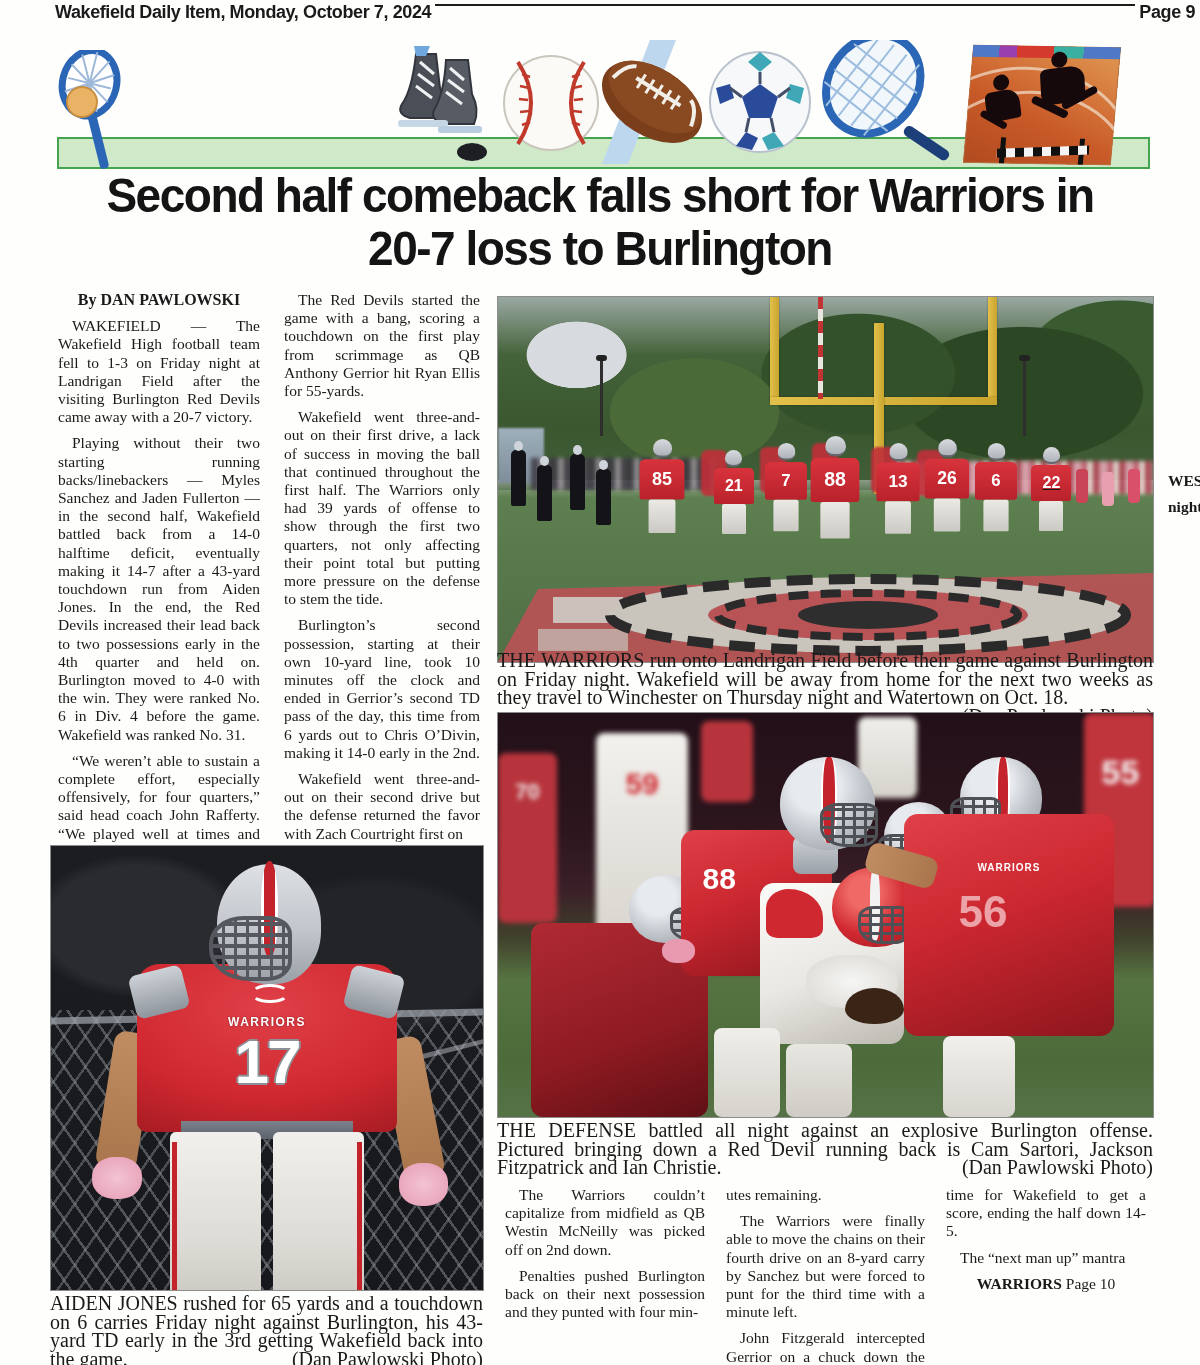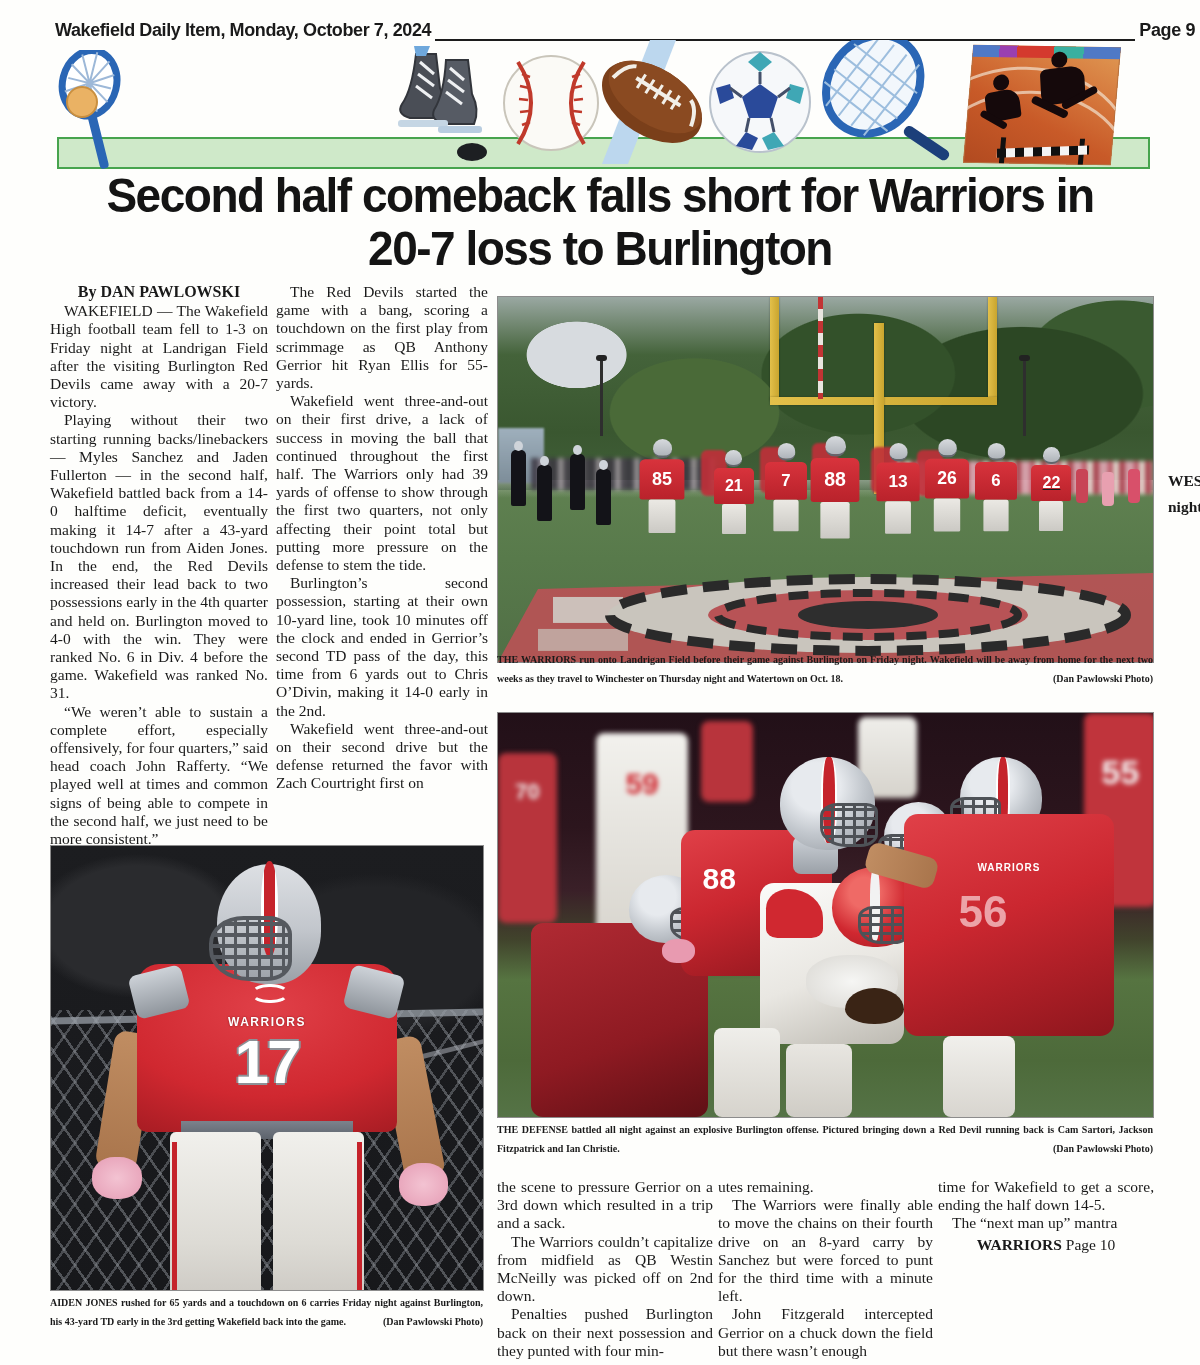--- a/index.html
+++ b/index.html
@@ -1,19 +1,19 @@
 <!DOCTYPE html>
 <html><head>
 <meta charset="utf-8">
 <style>
   html,body{margin:0;padding:0;background:#e8e8e8;}
   .page{position:relative;width:1200px;height:1365px;background:#fefefc;overflow:hidden;
         font-family:"Liberation Serif",serif;color:#1a1a1a;margin:0 auto;}
   
-  .masthead{position:absolute;left:55px;top:20px;width:1140px;display:flex;align-items:flex-end;gap:4px;}
+  .masthead{position:absolute;left:55px;top:2px;width:1140px;display:flex;align-items:flex-start;gap:4px;}
   .mast-title,.mast-page{font-family:"Liberation Sans",sans-serif;font-weight:700;font-size:18px;
         letter-spacing:-0.4px;white-space:nowrap;transform:scaleY(1.05);}
   .mast-rule{flex:1;height:2px;background:#1c1c1c;margin-top:2px;}
   
   .banner{position:absolute;left:0;top:38px;width:1200px;height:132px;}
   .green-band{position:absolute;left:57px;top:99px;width:1089px;height:28px;background:#cfe9c9;border:2px solid #47a44e;}
   .sports-word{position:absolute;left:128px;top:18px;font-family:"Liberation Sans",sans-serif;
         font-weight:800;font-style:italic;font-size:70px;color:#e8131f;letter-spacing:-2px;
         text-shadow:2px 2px 0 rgba(120,0,0,.18), -1px -1px 0 #fff, 1px -1px 0 #fff;}
   .bicon{position:absolute;}
@@ -27,27 +27,27 @@
   .runner-leg{position:absolute;background:#15090b;border-radius:4px;}
   .hurdle-bar{position:absolute;left:22%;bottom:8px;width:62%;height:9px;
         background:repeating-linear-gradient(90deg,#101010 0 9px,#f4f4f4 9px 18px);transform:rotate(-3deg);}
   .hurdle-post{position:absolute;bottom:0;width:5px;height:26px;background:#101010;}
   
   .headline{position:absolute;left:60px;top:172px;width:1080px;text-align:center;
         font-family:"Liberation Sans",sans-serif;font-weight:800;font-size:46px;line-height:50px;
         letter-spacing:-1.5px;color:#141414;transform:scaleY(1.06);}
   
   .col{position:absolute;font-size:15.5px;line-height:18.2px;text-align:justify;}
-  .col p{margin:0;text-indent:14px;}
+  .col p{margin:8px;text-indent:14px;}
   .col p.noind{text-indent:0;}
   .byline{text-align:center;font-weight:700;font-size:16px;text-indent:0 !important;margin-bottom:1px !important;}
   .jumpline{text-align:center;text-indent:0 !important;margin-top:3px !important;}
   .jumpline b{font-weight:700;}
   
-  .caption{position:absolute;font-weight:700;font-size:10px;line-height:18.6px;text-align:justify;}
+  .caption{position:absolute;font-weight:400;font-size:20px;line-height:18.6px;text-align:justify;}
   .caption .credit{float:right;}
   
   .edge-frag{position:absolute;left:1168px;top:468px;width:60px;font-weight:700;font-size:15.5px;line-height:26px;}
   
   .photo{position:absolute;overflow:hidden;border:1px solid #8c8c8c;background:#555;}
   .abs{position:absolute;}
   
   .p1-trees{left:0;top:0;width:100%;height:53%;
      background:
        radial-gradient(90px 60px at 12% 30%,#d7dbdf 0 55%,transparent 56%),
@@ -386,21 +386,20 @@
     <div class="fg" style="left:44%;top:82%;width:10%;height:18%;background:linear-gradient(#e8e6e1,#cfccc5);border-radius:8px;"></div>
     <div class="fg" style="left:68%;top:80%;width:11%;height:20%;background:linear-gradient(#f1f0ec,#d8d5cf);border-radius:8px;"></div>
     <div class="fg" style="left:25%;top:56%;width:5%;height:6%;background:#e89ab0;border-radius:45%;"></div>
   </div>
 
   <div class="caption" style="left:497px;top:1121px;width:656px;">
     <span>THE DEFENSE</span><span> battled all night against an explosive Burlington offense. Pictured bringing down a Red Devil running back is Cam Sartori, Jackson Fitzpatrick and Ian Christie. </span><span class="credit">(Dan Pawlowski Photo)</span>
   </div>
 
   <div class="col" style="left:497px;top:1178px;width:216px;">
-    <p class="noind">the scene to pressure Gerrior on a 3rd down which resulted in a trip and a sack.</p>
     <p>The Warriors couldn’t capitalize from midfield as QB Westin McNeilly was picked off on 2nd down.</p>
     <p>Penalties pushed Burlington back on their next possession and they punted with four min-</p>
   </div>
   <div class="col" style="left:718px;top:1178px;width:215px;">
     <p class="noind">utes remaining.</p>
     <p>The Warriors were finally able to move the chains on their fourth drive on an 8-yard carry by Sanchez but were forced to punt for the third time with a minute left.</p>
     <p>John Fitzgerald intercepted Gerrior on a chuck down the field but there wasn’t enough</p>
   </div>
   <div class="col" style="left:938px;top:1178px;width:216px;">
     <p class="noind">time for Wakefield to get a score, ending the half down 14-5.</p>

